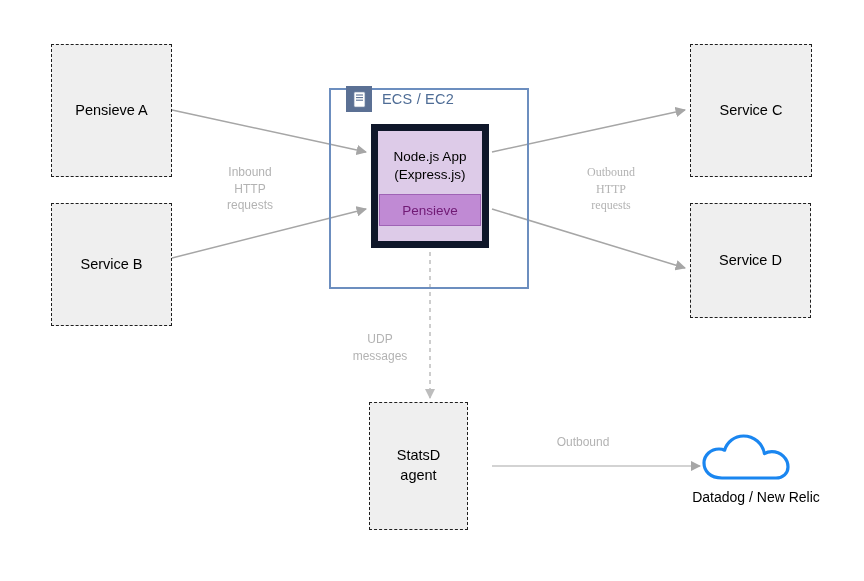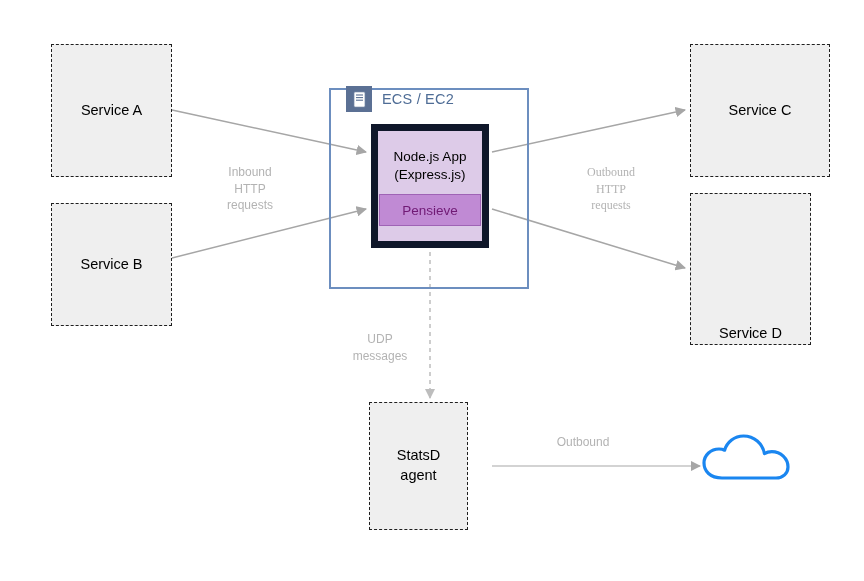--- a/index.html
+++ b/index.html
@@ -169,32 +169,32 @@
     <line x1="492" y1="152" x2="685" y2="110" stroke="#a6a6a6" stroke-width="1.5" marker-end="url(#arrow-solid)"></line>
 
     <line x1="492" y1="209" x2="685" y2="268" stroke="#a6a6a6" stroke-width="1.5" marker-end="url(#arrow-solid)"></line>
 
     <line x1="430" y1="228" x2="430" y2="398" stroke="#bdbdbd" stroke-width="1.5" stroke-dasharray="4 4" marker-end="url(#arrow-dashed)"></line>
 
     <line x1="492" y1="466" x2="700" y2="466" stroke="#c4c4c4" stroke-width="1.5" marker-end="url(#arrow-solid)"></line>
   </svg>
 
   <div class="node service-box" style="left:51px; top:44px; width:121px; height:133px;">
-    <span>Service A</span>
+    <span>Pensieve A</span>
   </div>
 
   <div class="node service-box" style="left:51px; top:203px; width:121px; height:123px;">
     <span>Service B</span>
   </div>
 
-  <div class="node service-box" style="left:690px; top:44px; width:140px; height:133px;">
+  <div class="node service-box" style="left:690px; top:44px; width:122px; height:133px;">
     <span>Service C</span>
   </div>
 
-  <div class="node service-box" style="left:690px; top:193px; width:121px; height:152px;align-items:flex-end;">
+  <div class="node service-box" style="left:690px; top:203px; width:121px; height:115px;">
     <span>Service D</span>
   </div>
 
   <div id="ecs-container"></div>
 
   <div id="ecs-label-group">
     <span id="ecs-icon-badge">
       <svg width="13" height="17" viewBox="0 0 13 17" aria-hidden="true">
         <rect x="0.75" y="0.75" width="11.5" height="15.5" rx="1.2" fill="#ffffff" stroke="#5b7094" stroke-width="1.1"></rect>
         <line x1="3" y1="4" x2="10" y2="4" stroke="#5b7094" stroke-width="1.1"></line>
@@ -230,20 +230,21 @@
                C 4 27 11 21 19 21
                C 21 21 23 21.4 24.6 22.2
                C 27 14 34.5 8 43.5 8
                C 54 8 62.8 15.6 64.4 25.6
                C 66.5 24.3 69 23.6 71.8 23.6
                C 80.8 23.6 88 30.5 88 39
                C 88 45.2 83 50 76 50
                Z" fill="none" stroke="#1a86f0" stroke-width="3.2" stroke-linejoin="round" stroke-linecap="round"></path>
     </svg>
   </div>
+  <div id="cloud-caption">Datadog / New Relic</div>
 
   <div class="edge-label" style="left:195px; top:164px; width:110px;">Inbound
 HTTP
 requests</div>
 
   <div class="edge-label" style="left:556px; top:164px; width:110px;font-family:Liberation Serif, serif;">Outbound
 HTTP
 requests</div>
 
   <div class="edge-label" style="left:335px; top:331px; width:90px;">UDP

